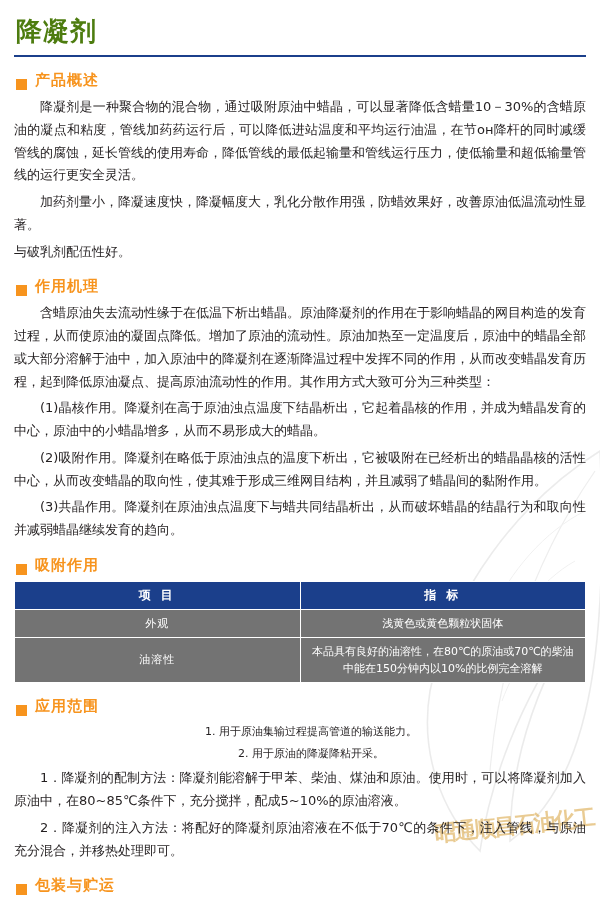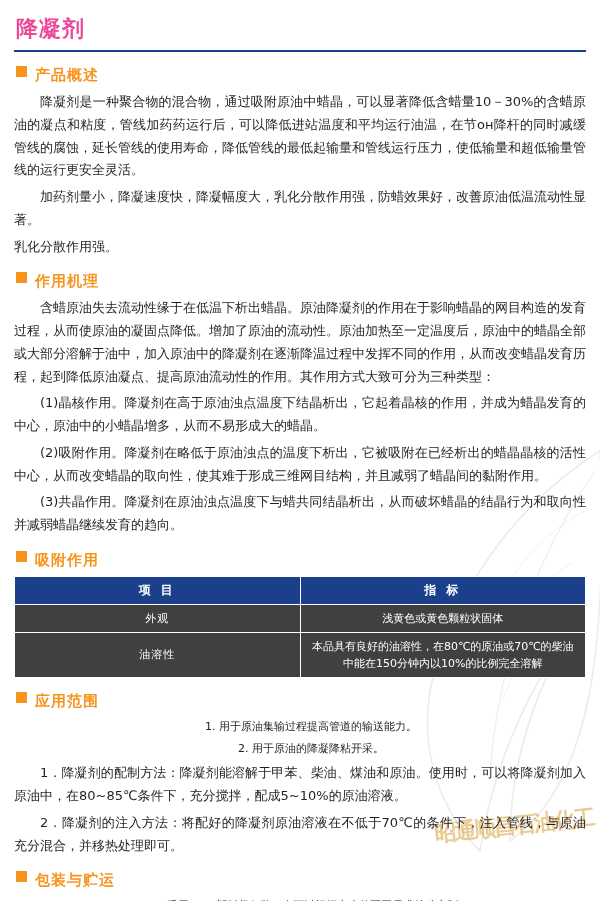--- a/index.html
+++ b/index.html
@@ -43,35 +43,35 @@
     letter-spacing: -2px;
     transform: rotate(-6deg);
     z-index: 0;
     pointer-events: none;
     font-weight: bold;
     white-space: nowrap;
   }
   .content { position: relative; z-index: 2; }
 
   .doc-title {
-    color: #ec4899;
-    font-size: 22px;
+    color: #4d7c0f;
+    font-size: 26px;
     font-weight: bold;
     letter-spacing: 1px;
     margin: 4px 0 6px 2px;
   }
   .title-rule {
     height: 2px;
     background: #1b3f8b;
     margin: 0 0 10px 0;
   }
 
   .section-head {
     display: flex;
-    align-items: flex-start;
+    align-items: flex-end;
     margin: 14px 0 6px 2px;
   }
   .sq {
     width: 11px;
     height: 11px;
     background: #f7941e;
     margin-right: 8px;
     flex: 0 0 auto;
   }
   .section-head .stitle {
@@ -108,21 +108,21 @@
   table.spec th {
     background: #1b3f8b;
     color: #ffffff;
     font-size: 12px;
     font-weight: bold;
     padding: 5px 4px;
     border: 1px solid #ffffff;
     letter-spacing: 3px;
   }
   table.spec td {
-    background: #404040;
+    background: #737373;
     color: #ffffff;
     font-size: 11px;
     text-align: center;
     padding: 5px 6px;
     border: 1px solid #ffffff;
     line-height: 1.55;
   }
   table.spec td.label { width: 160px; letter-spacing: 1px; }
   table.spec td.value { }
   sup.sup { font-size: 8px; vertical-align: super; }
@@ -146,21 +146,21 @@
     <div class="doc-title">降凝剂</div>
     <div class="title-rule"></div>
 
     <div class="section-head">
       <span class="sq"></span>
       <span class="stitle">产品概述</span>
     </div>
     <p class="para">降凝剂是一种聚合物的混合物，通过吸附原油中蜡晶，可以显著降低含蜡量10－30%的含蜡原油的凝点和粘度，管线加药药运行后，可以降低进站温度和平均运行油温，在节он降杆的同时减缓管线的腐蚀，延长管线的使用寿命，降低管线的最低起输量和管线运行压力，使低输量和超低输量管线的运行更安全灵活。</p>
 
     <p class="para">加药剂量小，降凝速度快，降凝幅度大，乳化分散作用强，防蜡效果好，改善原油低温流动性显著。</p>
-    <p class="para noindent">乳化分散作用强。</p>
+    <p class="para noindent">与破乳剂配伍性好。</p>
 
     <div class="section-head">
       <span class="sq"></span>
       <span class="stitle">作用机理</span>
     </div>
     <p class="para">含蜡原油失去流动性缘于在低温下析出蜡晶。原油降凝剂的作用在于影响蜡晶的网目构造的发育过程，从而使原油的凝固点降低。增加了原油的流动性。原油加热至一定温度后，原油中的蜡晶全部或大部分溶解于油中，加入原油中的降凝剂在逐渐降温过程中发挥不同的作用，从而改变蜡晶发育历程，起到降低原油凝点、提高原油流动性的作用。其作用方式大致可分为三种类型：</p>
     <p class="para">(1)晶核作用。降凝剂在高于原油浊点温度下结晶析出，它起着晶核的作用，并成为蜡晶发育的中心，原油中的小蜡晶增多，从而不易形成大的蜡晶。</p>
     <p class="para">(2)吸附作用。降凝剂在略低于原油浊点的温度下析出，它被吸附在已经析出的蜡晶晶核的活性中心，从而改变蜡晶的取向性，使其难于形成三维网目结构，并且减弱了蜡晶间的黏附作用。</p>
     <p class="para">(3)共晶作用。降凝剂在原油浊点温度下与蜡共同结晶析出，从而破坏蜡晶的结晶行为和取向性并减弱蜡晶继续发育的趋向。</p>
 

